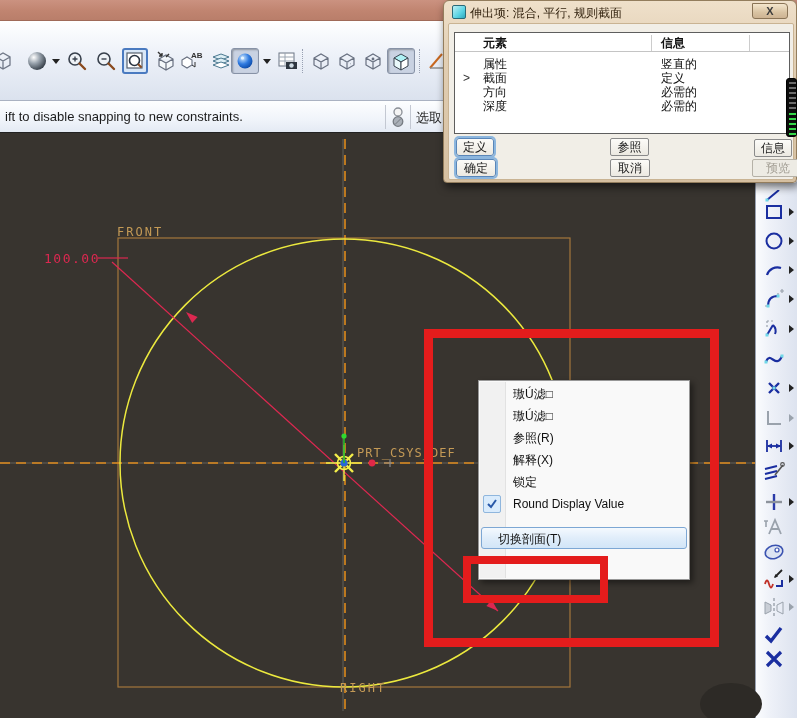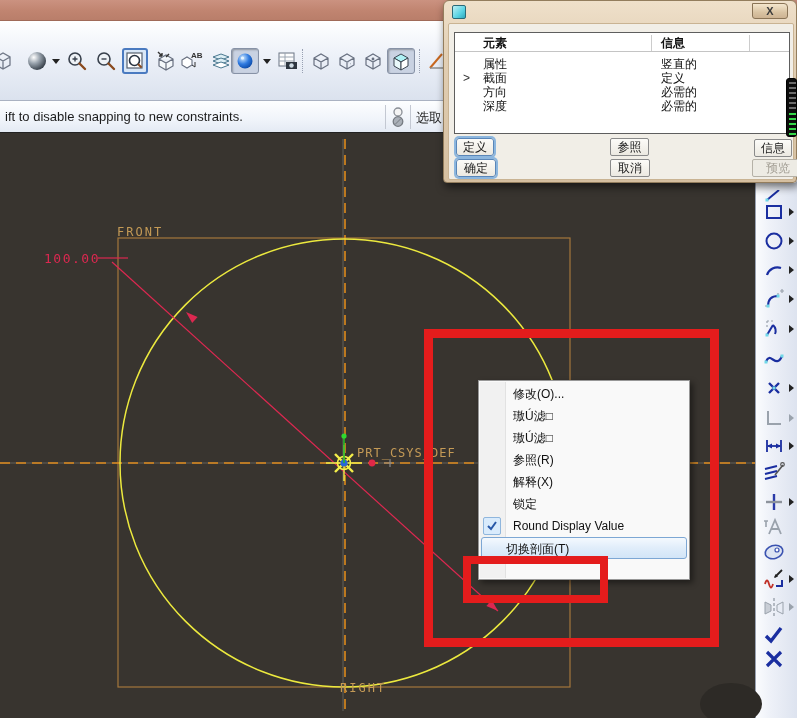--- a/index.html
+++ b/index.html
@@ -54,21 +54,21 @@
   .rfly.gray { border-left-color:#9aa2ac; }
 
   
   #context-menu { left:478px; top:380px; width:212px; height:200px; z-index:5;
      background:#f9f9f9; border:1px solid #979797; padding-top:2px;
      box-shadow:3px 3px 6px rgba(0,0,0,.45); font-size:12px; color:#111; }
   #menu-gutter { position:absolute; left:1px; top:1px; bottom:1px; width:26px;
      background:#f1f1f1; border-right:1px solid #e2e2e2; }
   .mi { position:relative; height:22px; line-height:22px; padding-left:34px; }
   .mi .sc { position:absolute; right:26px; }
-  .mi-selected { margin:0 2px; padding-left:24px; border:1px solid #7da7d4; border-radius:3px;
+  .mi-selected { margin:12px 2px; padding-left:16px; border:1px solid #7da7d4; border-radius:3px;
      background:linear-gradient(180deg,#f4f9fe 0%,#e0edfa 50%,#d2e5f7 100%); }
   #menu-check { position:absolute; left:4px; top:2px; width:18px; height:18px;
      border:1px solid #8fb6dd; border-radius:2px; background:#d9ebfc;
      display:flex; align-items:center; justify-content:center; }
 
   
   .annot { position:absolute; border:9px solid #e41c1c; z-index:8; }
   #annot-big   { left:424px; top:329px; width:295px; height:318px; }
   #annot-small { left:463px; top:556px; width:145px; height:47px; border-width:8px; }
 
@@ -298,23 +298,20 @@
         <line x1="344" y1="330" x2="344" y2="303" stroke="#28b828" stroke-width="1.6"></line>
         <circle cx="344" cy="303" r="2.6" fill="#30d830"></circle>
         <circle cx="372" cy="330" r="3.4" fill="#e02848"></circle>
         <path d="M384,330 H392 M390,326 V334" stroke="#8a8a8a" stroke-width="1.2"></path>
       </g>
     </svg>
 
     <div id="context-menu" class="abs" style="left:478px; top:247px">
       <div id="menu-gutter"></div>
       <div class="mi">
-        <span class="lbl">修改(O)...</span>
-      </div>
-      <div class="mi">
         <span class="lbl">璈Ú滤□</span>
       </div>
       <div class="mi">
         <span class="lbl">璈Ú滤□</span>
       </div>
       <div class="mi">
         <span class="lbl">参照(R)</span>
       </div>
       <div class="mi">
         <span class="lbl">解释(X)</span>
@@ -481,20 +478,21 @@
 
     <div class="rbtn" style="top:513px">
       <svg width="22" height="22">
         <path d="M4,4 L18,18 M4,18 L18,4" stroke="#1a2ea0" stroke-width="3.2"></path>
       </svg>
     </div>
   </div>
 
   <div id="dialog" class="abs">
     <div id="dialog-icon"></div>
+    <div id="dialog-title">伸出项: 混合, 平行, 规则截面</div>
     <div id="dialog-close">X</div>
 
     <div id="dialog-body">
       <div id="elem-table">
         <span class="th" style="left:28px">元素</span>
         <span class="th" style="left:206px">信息</span>
         <div class="th-div" style="left:196px"></div>
         <div class="th-div" style="left:294px"></div>
         <div id="th-underline"></div>
 

